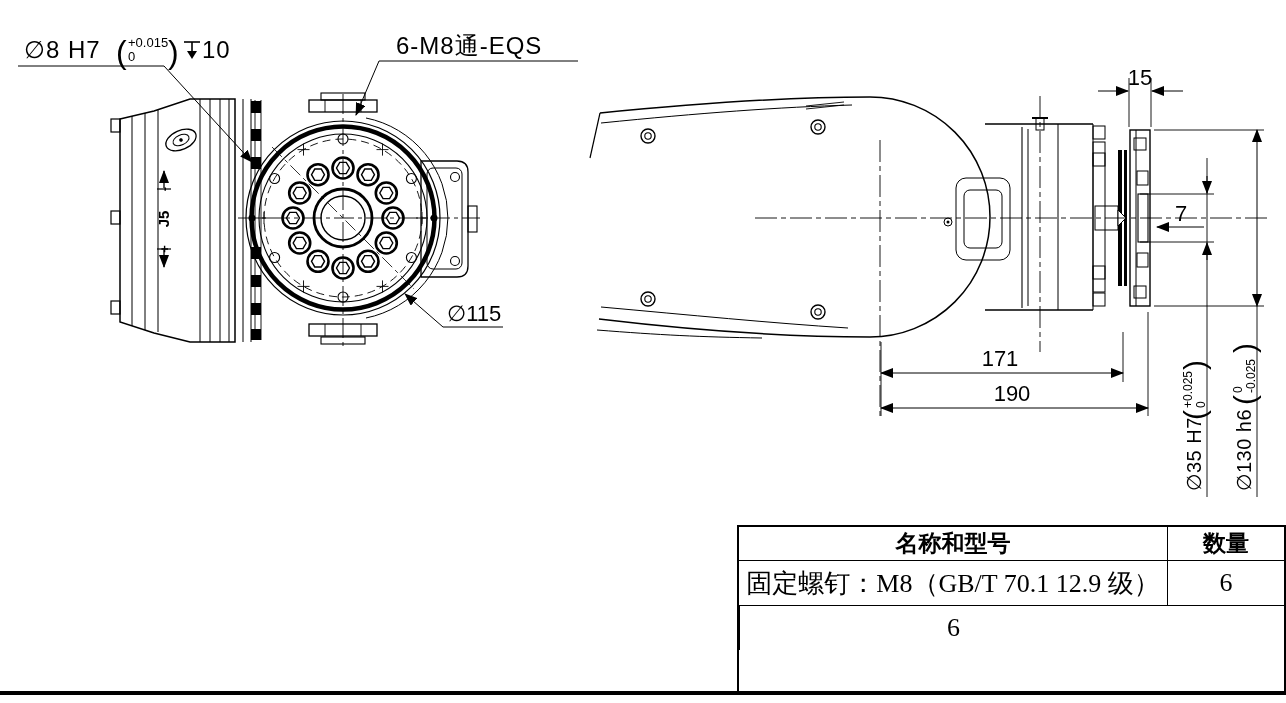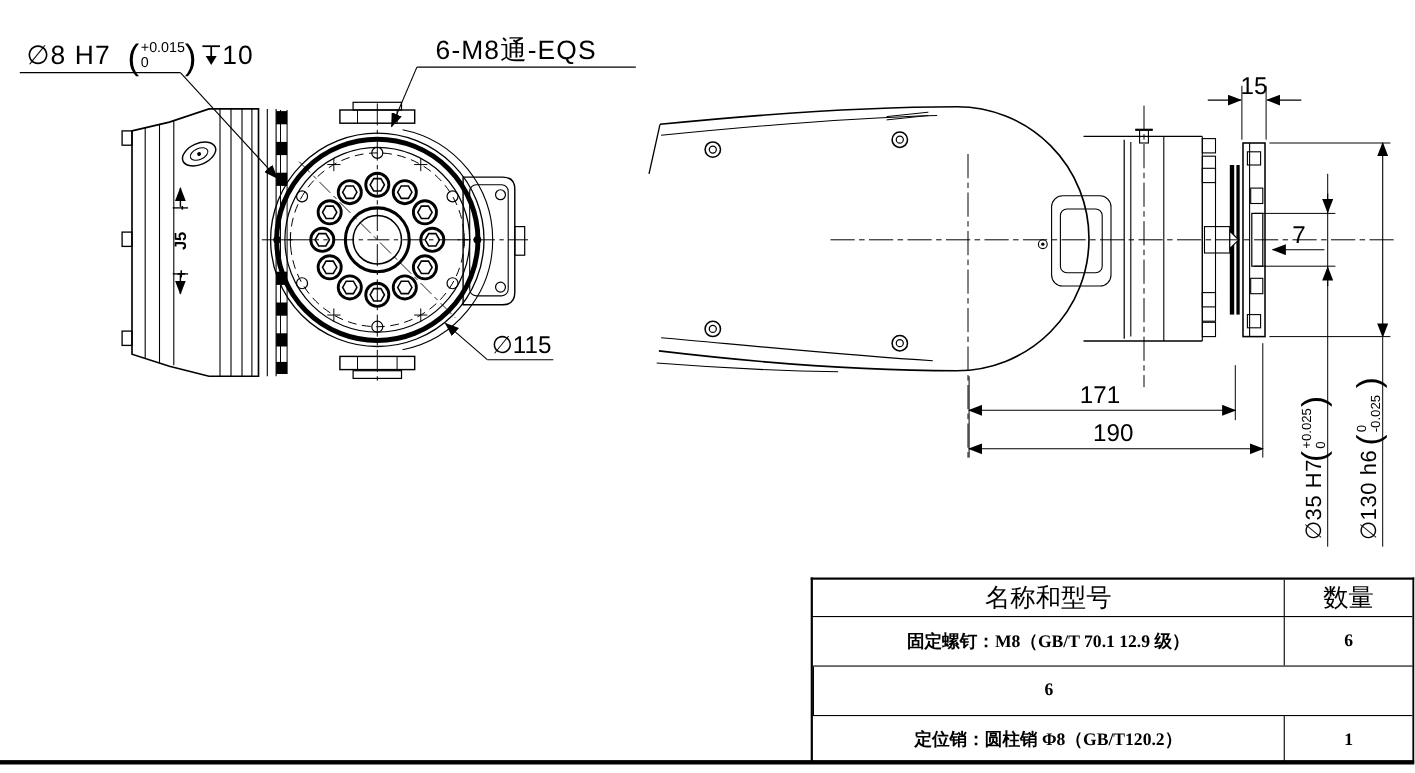--- a/index.html
+++ b/index.html
@@ -17,23 +17,23 @@
   .jlabel{font-size:15px;font-weight:bold;}
   .jsign{font-size:13px;font-weight:bold;}
   
   #bom{position:absolute;left:737px;top:525px;width:549px;height:169px;
        border:2px solid #000;border-bottom:none;box-sizing:border-box;
        display:grid;grid-template-rows:33px 45px 45px 44px;
        font-family:"Liberation Serif",serif;color:#000;background:#fff;}
   .bom-row{display:grid;grid-template-columns:1fr 117px;border-top:1.5px solid #000;}
   .bom-row:first-child{border-top:none;}
   .bom-cell{display:flex;align-items:center;justify-content:center;
-            font-size:16px;white-space:nowrap;overflow:hidden;font-weight:bold;}
+            font-size:26px;white-space:nowrap;overflow:hidden;}
   .bom-cell.qty{border-left:1.5px solid #000;}
-  .bom-head .bom-cell{font-weight:normal;font-size:23px;}
+  .bom-head .bom-cell{font-weight:bold;font-size:23px;}
   #bottom-rule{position:absolute;left:0;top:691px;width:1286px;height:4px;background:#000;}
 </style>
 </head>
 <body>
 
 <div id="page">
 
 <svg id="drawing" width="1286" height="703" viewBox="0 0 1286 703" xmlns="http://www.w3.org/2000/svg">
   <defs>
     <marker id="arr" markerUnits="userSpaceOnUse" markerWidth="13" markerHeight="10" refX="12" refY="5" orient="auto-start-reverse">
@@ -300,21 +300,17 @@
     <div class="bom-cell">名称和型号</div>
     <div class="bom-cell qty">数量</div>
   </div>
   <div class="bom-row">
     <div class="bom-cell">固定螺钉：M8（GB/T 70.1 12.9 级）</div>
     <div class="bom-cell qty">6</div>
   </div>
   <div class="bom-row">
     <div class="bom-cell qty">6</div>
   </div>
-  <div class="bom-row">
-    <div class="bom-cell">定位销：圆柱销 Φ8（GB/T120.2）</div>
-    <div class="bom-cell qty">1</div>
-  </div>
 </div>
 
 <div id="bottom-rule"></div>
 
 </div>
 
 </body></html>

